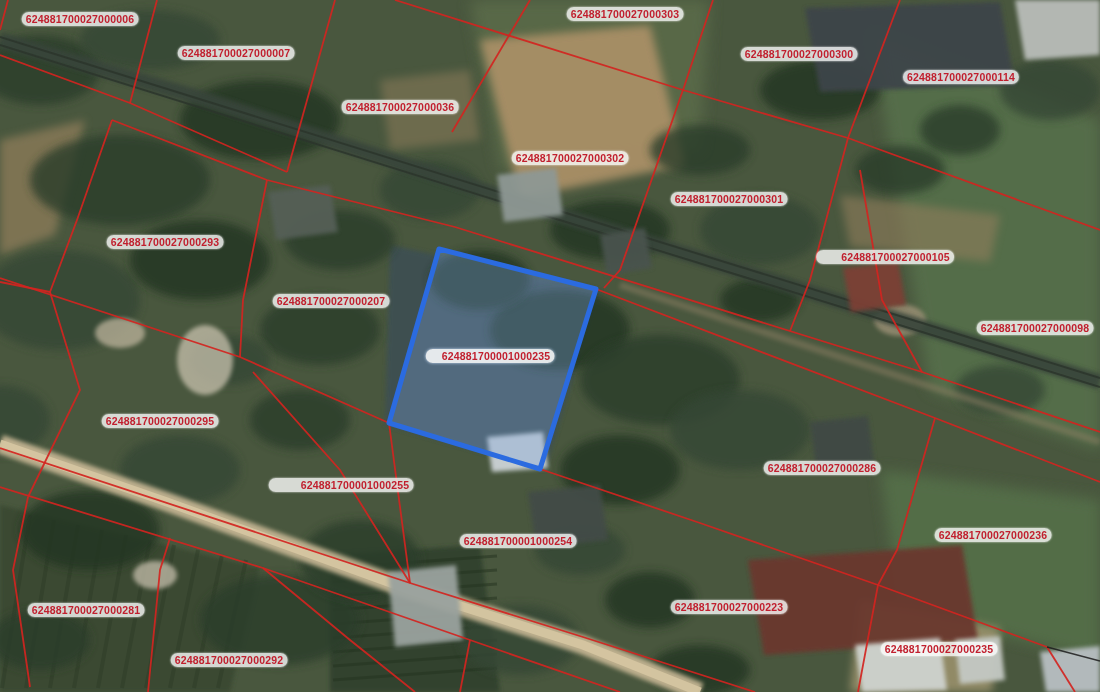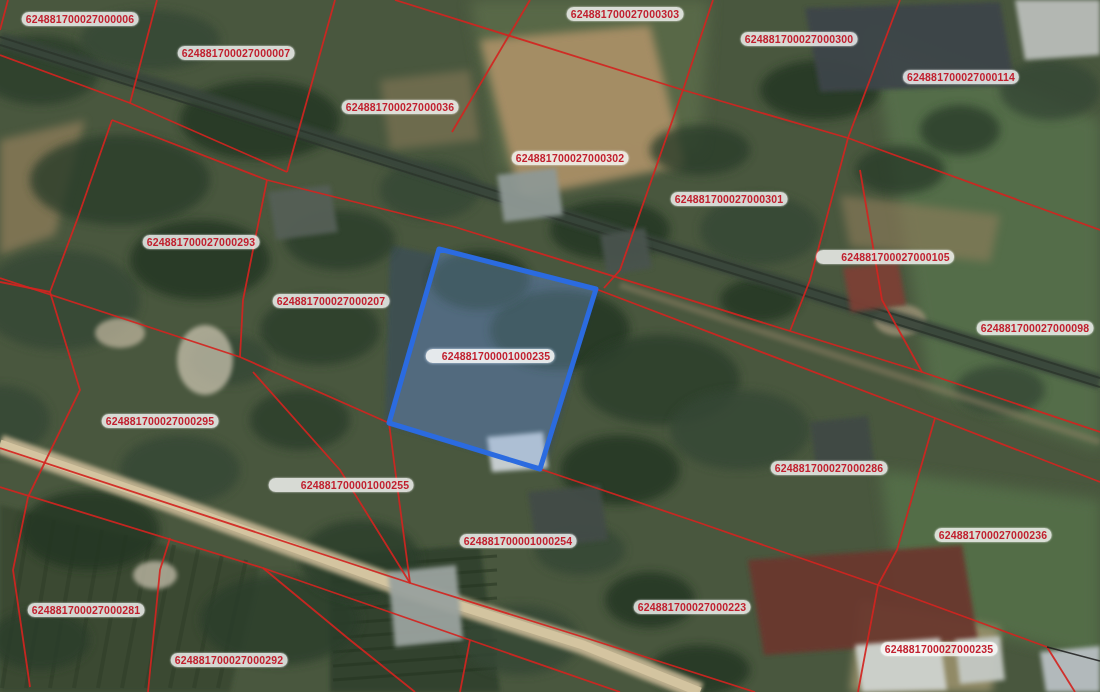--- a/index.html
+++ b/index.html
@@ -177,34 +177,34 @@
         <polyline points="0,30 8,0" fill="none" stroke="#d32420" stroke-width="1.8" opacity="0.92"></polyline>
         <polyline points="1047,647 1100,661" fill="none" stroke="#1c1c1c" stroke-width="1.6" opacity="0.85"></polyline>
       </g>
     <g id="layer-highlight">
         <polygon points="439,249 596,289 540,469 389,423" fill="rgba(125,165,225,0.32)" stroke="#2b6be0" stroke-width="5" stroke-linejoin="round"></polygon>
       </g>
   </svg>
   <div id="labels-layer">
       <div class="parcel-label" style="left: 80px; top: 19px;">624881700027000006</div>
       <div class="parcel-label" style="left: 236px; top: 53px;">624881700027000007</div>
-      <div class="parcel-label" style="left: 400px; top: 107px;">624881700027000036</div>
+      <div class="parcel-label" style="left: 400px; top: 107px; border-radius: 6px;">624881700027000036</div>
       <div class="parcel-label" style="left: 625px; top: 14px; text-align: right;">624881700027000303</div>
-      <div class="parcel-label" style="left: 799px; top: 39px; border-radius: 7px;">624881700027000300</div>
+      <div class="parcel-label" style="left: 799px; top: 54px; border-radius: 7px;">624881700027000300</div>
       <div class="parcel-label" style="left: 961px; top: 77px;">624881700027000114</div>
       <div class="parcel-label" style="left: 570px; top: 158px;">624881700027000302</div>
       <div class="parcel-label" style="left: 729px; top: 199px;">624881700027000301</div>
       <div class="parcel-label" style="left: 885px; top: 257px; padding-left: 25px;">624881700027000105</div>
-      <div class="parcel-label" style="left: 165px; top: 242px; margin-left: 36px;">624881700027000293</div>
+      <div class="parcel-label" style="left: 165px; top: 242px;">624881700027000293</div>
       <div class="parcel-label" style="left: 331px; top: 301px;">624881700027000207</div>
       <div class="parcel-label" style="left: 1035px; top: 328px;">624881700027000098</div>
       <div class="parcel-label highlighted" style="left: 490px; top: 356px;">624881700001000235</div>
       <div class="parcel-label" style="left: 160px; top: 421px;">624881700027000295</div>
-      <div class="parcel-label" style="left: 822px; top: 468px; margin-left: 7px;">624881700027000286</div>
+      <div class="parcel-label" style="left: 822px; top: 468px;">624881700027000286</div>
       <div class="parcel-label" style="left: 341px; top: 485px; padding-left: 32px;">624881700001000255</div>
       <div class="parcel-label" style="left: 518px; top: 541px;">624881700001000254</div>
       <div class="parcel-label" style="left: 993px; top: 535px;">624881700027000236</div>
       <div class="parcel-label" style="left: 86px; top: 610px;">624881700027000281</div>
-      <div class="parcel-label" style="left: 692px; top: 607px;">624881700027000223</div>
+      <div class="parcel-label" style="left: 729px; top: 607px;">624881700027000223</div>
       <div class="parcel-label" style="left: 229px; top: 660px;">624881700027000292</div>
       <div class="parcel-label" style="left: 939px; top: 649px;">624881700027000235</div>
     </div>
 </div>
 
 </body></html>

